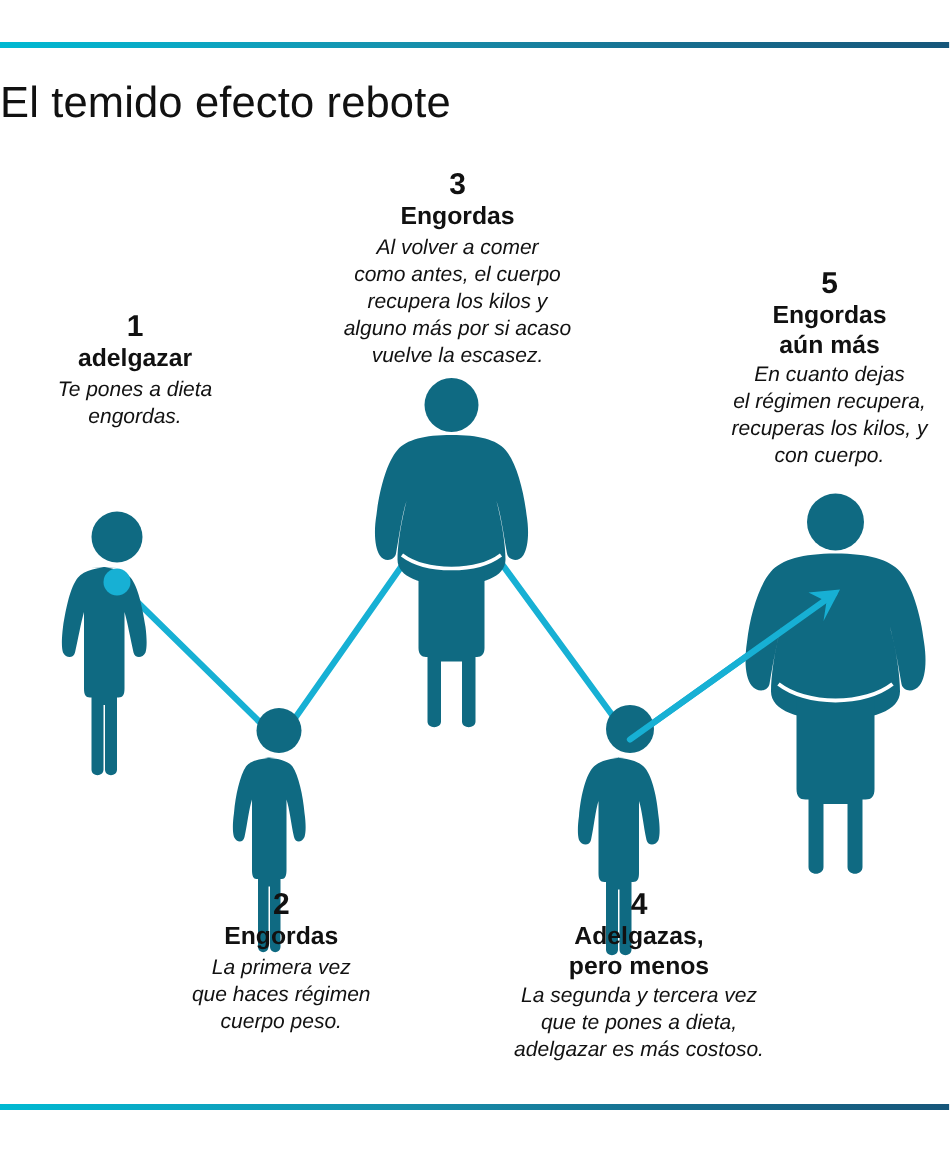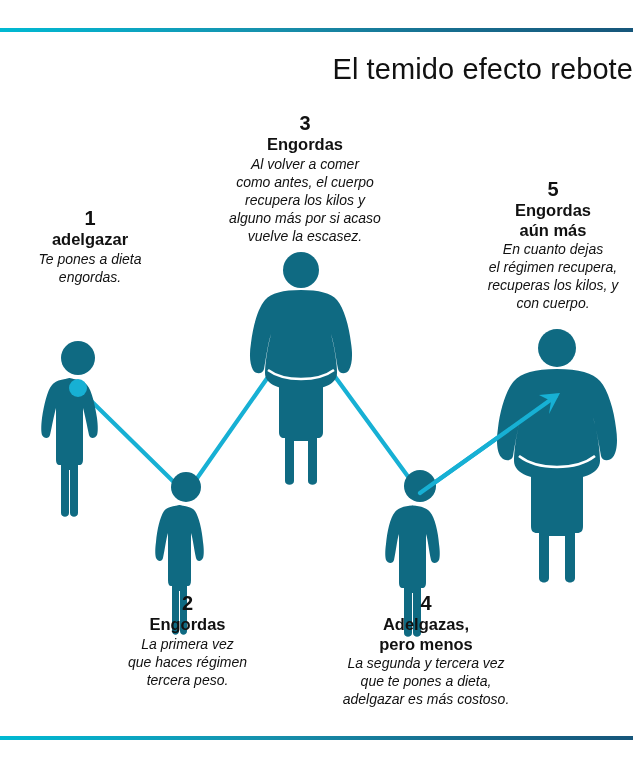--- a/index.html
+++ b/index.html
@@ -31,21 +31,21 @@
   }
   .rule.top    { top: 28px; }
   .rule.bottom { top: 736px; }
 
   
   .title {
     position: absolute;
     left: 0;
     top: 52px;
     width: 633px;
-    text-align: right;
+    text-align: left;
     font-size: 29px;
     font-weight: 400;
     color: #111111;
     letter-spacing: 0.1px;
     line-height: 34px;
   }
 
   
   #stage {
     position: absolute;
@@ -209,21 +209,21 @@
     <span class="head">adelgazar</span>
     <span class="body">Te pones a dieta</span>
     <span class="body">engordas.</span>
   </div>
 
   <div class="step" id="step-2-text">
     <span class="num">2</span>
     <span class="head">Engordas</span>
     <span class="body">La primera vez</span>
     <span class="body">que haces régimen</span>
-    <span class="body">tercera peso.</span>
+    <span class="body">cuerpo peso.</span>
   </div>
 
   <div class="step" id="step-3-text">
     <span class="num">3</span>
     <span class="head">Engordas</span>
     <span class="body">Al volver a comer</span>
     <span class="body">como antes, el cuerpo</span>
     <span class="body">recupera los kilos y</span>
     <span class="body">alguno más por si acaso</span>
     <span class="body">vuelve la escasez.</span>

